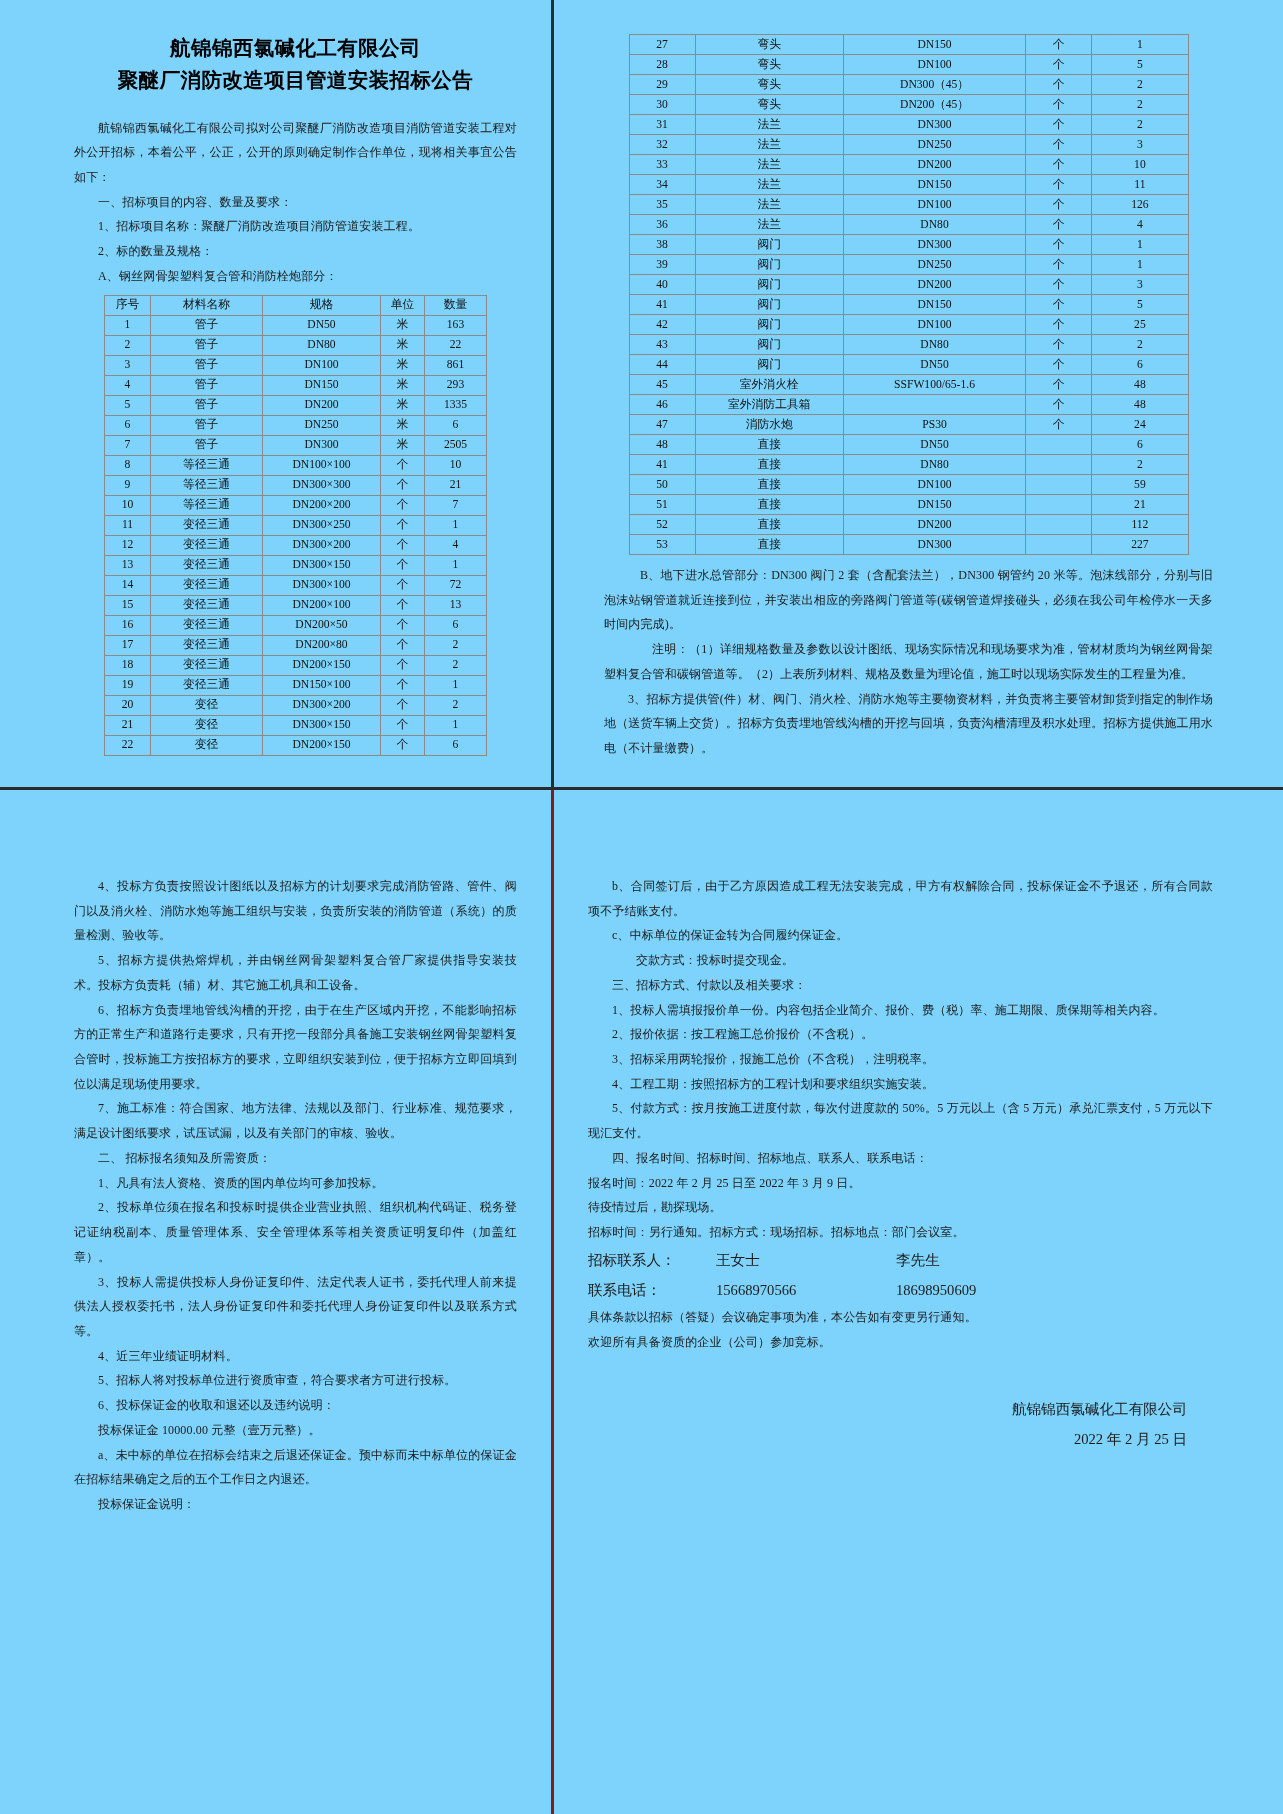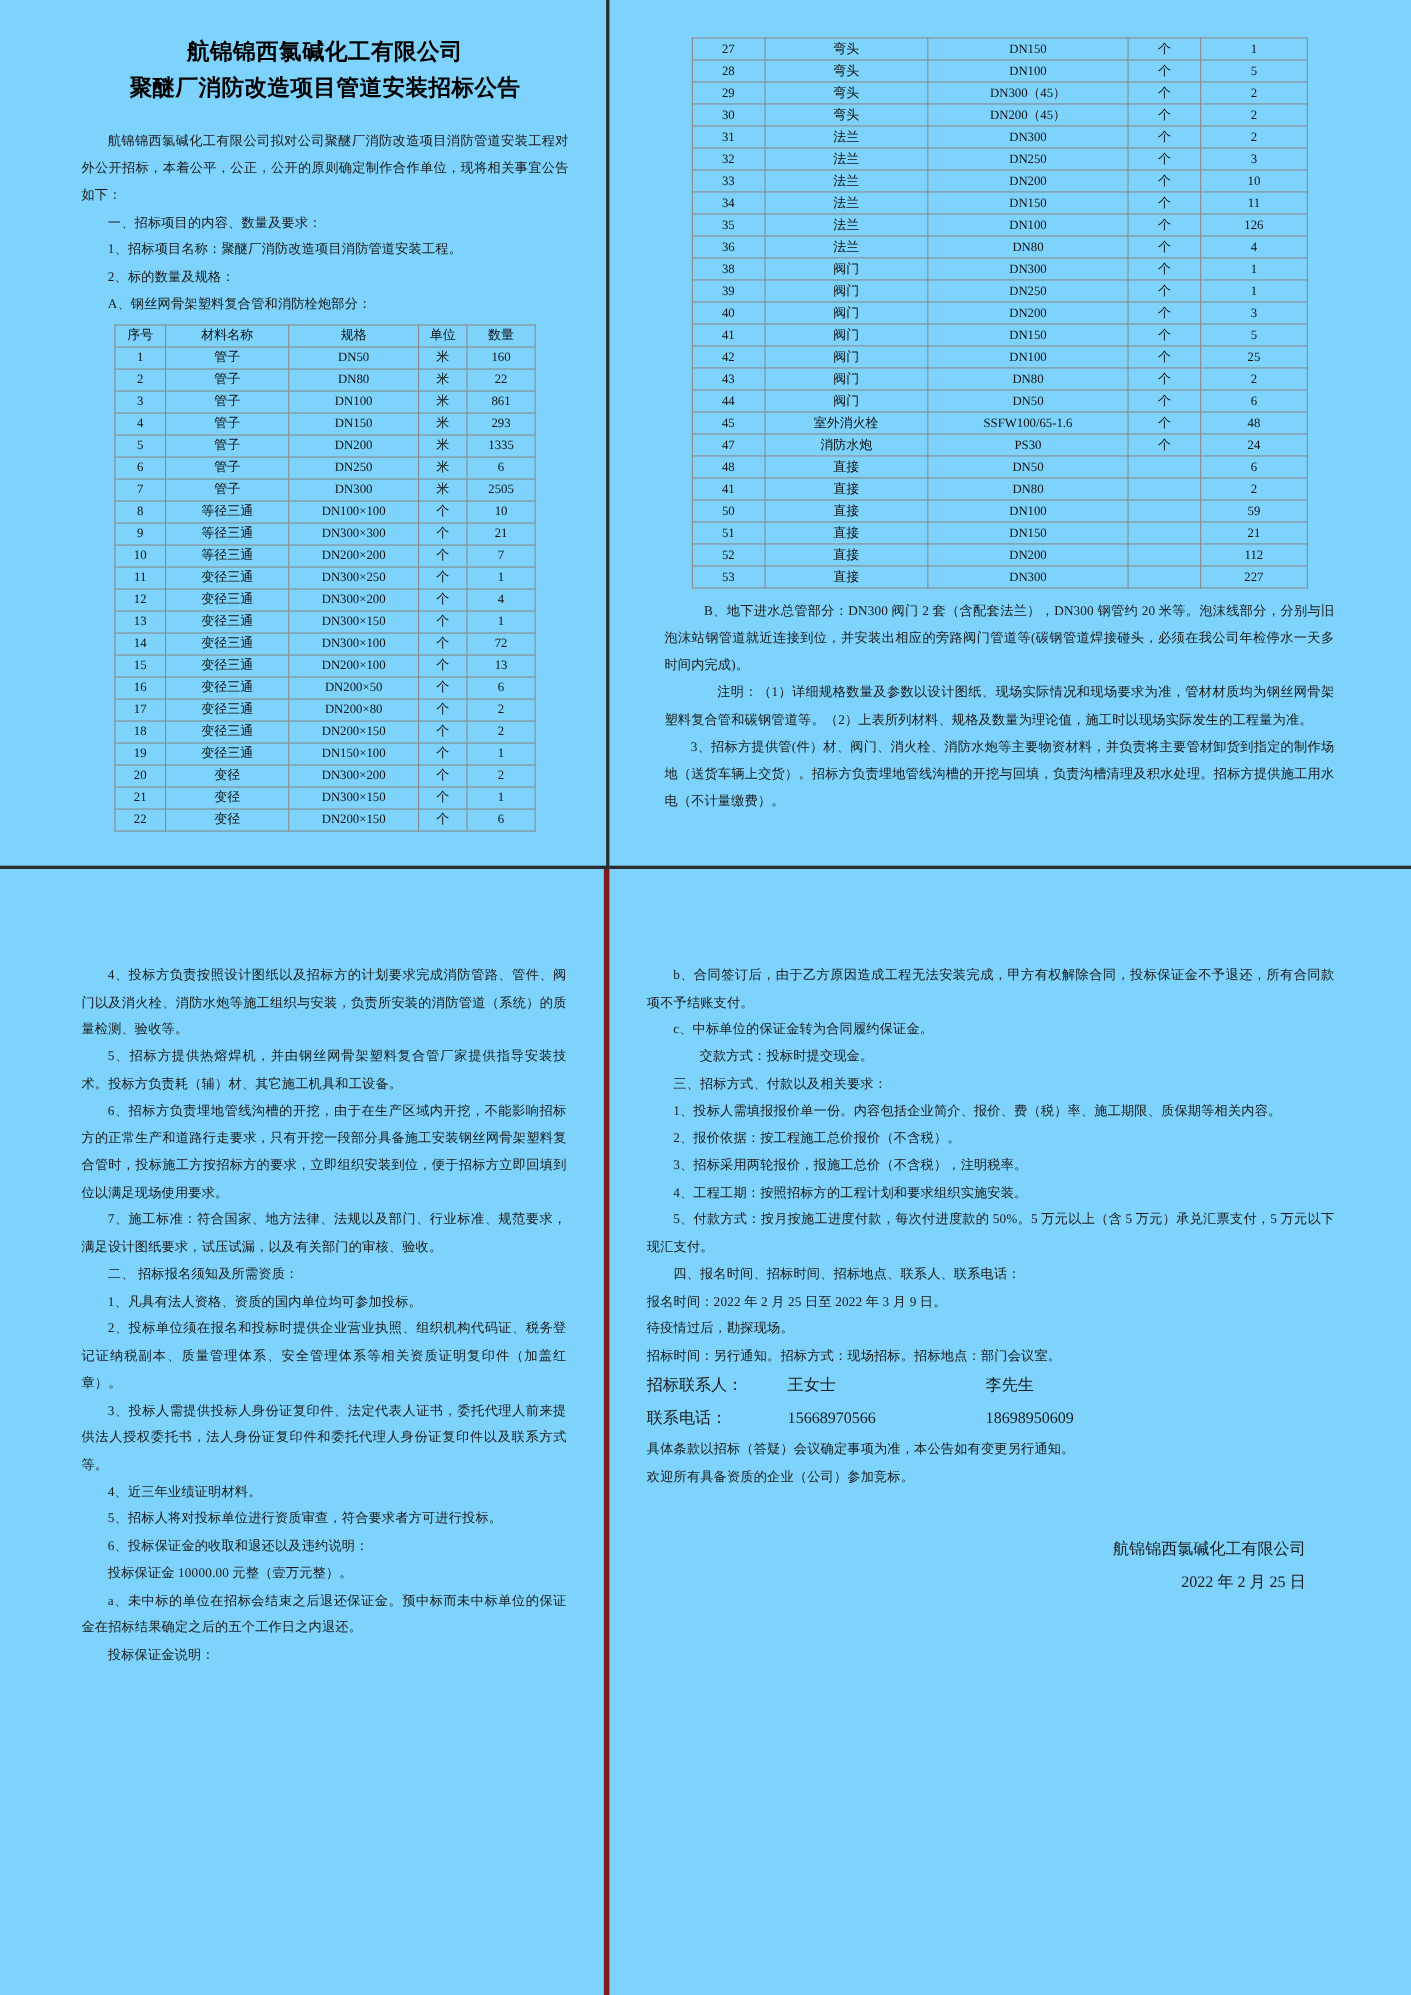--- a/index.html
+++ b/index.html
@@ -29,21 +29,21 @@
     grid-template-rows: 790px 1024px;
   }
   .quad {
     position: relative;
     box-sizing: border-box;
     overflow: hidden;
   }
   
   .q-tl { border-right: 3px solid #2b2b2b; border-bottom: 3px solid #2b2b2b; }
   .q-tr { border-bottom: 3px solid #2b2b2b; }
-  .q-bl { border-right: 5px solid #7f1d1d; }
+  .q-bl { border-right: 3px solid #7f1d1d; }
   .q-br { }
 
   .inner {
     box-sizing: border-box;
     height: 100%;
     padding: 26px 34px 10px 74px;
   }
   .q-tr .inner { padding: 34px 70px 10px 50px; }
   .q-bl .inner { padding: 44px 34px 10px 74px; }
   .q-br .inner { padding: 44px 70px 10px 34px; }
@@ -171,21 +171,21 @@
               <th class="cn">单位</th>
               <th class="cn">数量</th>
             </tr>
           </thead>
           <tbody id="tb-left">
               <tr>
                 <td>1</td>
                 <td class="cn">管子</td>
                 <td>DN50</td>
                 <td class="cn">米</td>
-                <td>160</td>
+                <td>163</td>
               </tr>
               <tr>
                 <td>2</td>
                 <td class="cn">管子</td>
                 <td>DN80</td>
                 <td class="cn">米</td>
                 <td>22</td>
               </tr>
               <tr>
                 <td>3</td>
@@ -459,20 +459,27 @@
                 <td>44</td>
                 <td class="cn">阀门</td>
                 <td>DN50</td>
                 <td class="cn">个</td>
                 <td>6</td>
               </tr>
               <tr>
                 <td>45</td>
                 <td class="cn">室外消火栓</td>
                 <td>SSFW100/65-1.6</td>
+                <td class="cn">个</td>
+                <td>48</td>
+              </tr>
+              <tr>
+                <td>46</td>
+                <td class="cn">室外消防工具箱</td>
+                <td></td>
                 <td class="cn">个</td>
                 <td>48</td>
               </tr>
               <tr>
                 <td>47</td>
                 <td class="cn">消防水炮</td>
                 <td>PS30</td>
                 <td class="cn">个</td>
                 <td>24</td>
               </tr>

